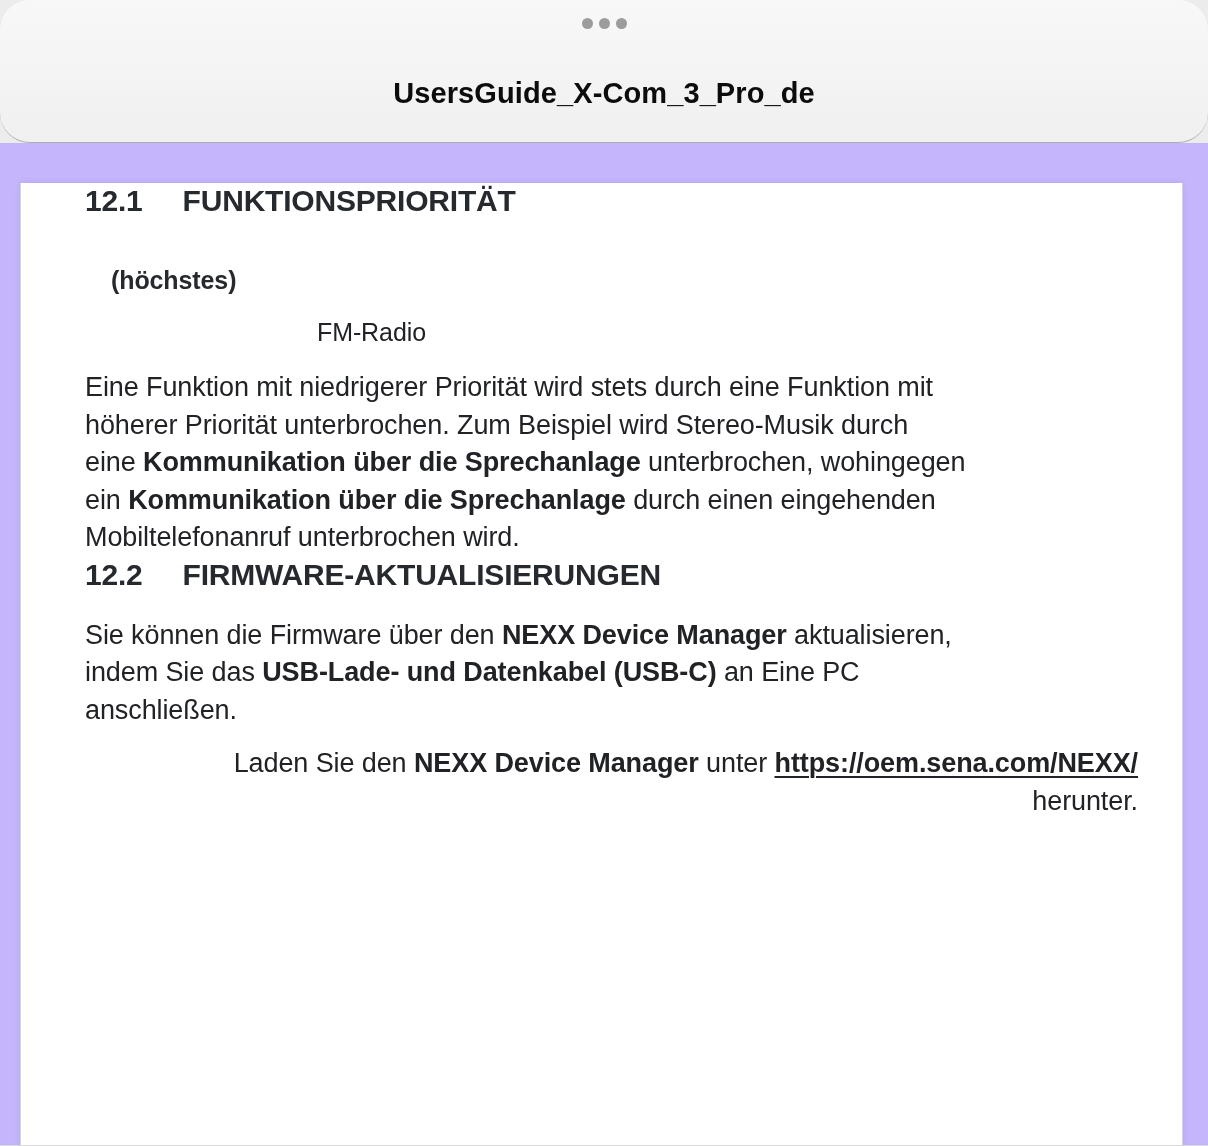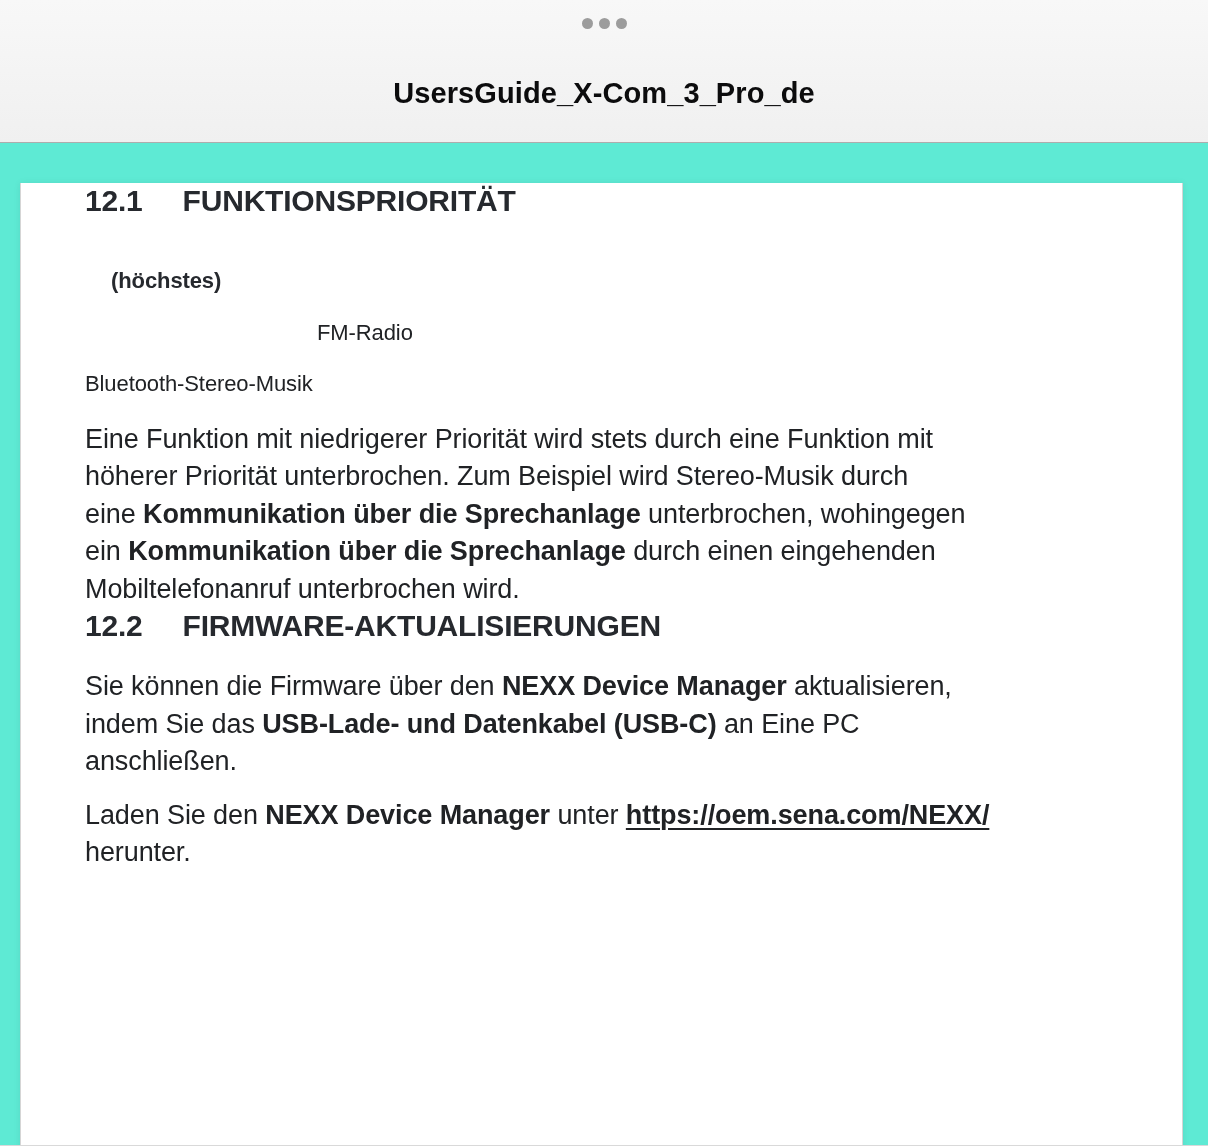--- a/index.html
+++ b/index.html
@@ -22,20 +22,21 @@
   .titlebar {
     height: 143px;
     flex: 0 0 auto;
     background: linear-gradient(#f8f8f8, #f0f0f0);
     border-bottom: 1px solid #adadad;
     display: flex;
     flex-direction: column;
     align-items: center;
     box-sizing: border-box;
     padding-top: 17px;
+    border-radius: 30px;
   }
   .drag-handle {
     display: flex;
     gap: 6px;
     height: 12px;
     align-items: center;
   }
   .drag-handle .dot {
     width: 11px;
     height: 11px;
@@ -47,21 +48,21 @@
     font-size: 29px;
     line-height: 36px;
     font-weight: 700;
     color: #0c0c0d;
     letter-spacing: 0.1px;
   }
 
   
   .viewport {
     flex: 1 1 auto;
-    background: #5eead4;
+    background: #c4b5fd;
     overflow: hidden;
     border-bottom: 1px solid #d9d9d9;
     box-sizing: border-box;
   }
   .page {
     background: #ffffff;
     margin: 0 25px 0 20px;
     min-height: 100%;
     border-left: 1px solid #d5d5d5;
     border-right: 1px solid #d5d5d5;
@@ -80,36 +81,36 @@
     margin: 0;
   }
   h2.section-heading .num { display: inline-block; margin-right: 40px; }
   h2.first  { margin-top: 40px; }
   h2.second { }
 
   .priority { margin-top: 36px; }
   .prow {
     display: grid;
     grid-template-columns: 232px 1fr;
-    font-size: 22px;
+    font-size: 25px;
     line-height: 51.5px;
     letter-spacing: -0.1px;
   }
   .plabel { font-weight: 700; padding-left: 26px; color: #26292e; }
 
   p.body-text {
     font-size: 27px;
     line-height: 37.5px;
     letter-spacing: -0.1px;
     margin: 0;
     color: #202225;
   }
   p.para1 { margin-top: 11px; }
   p.fw1   { margin-top: 24px; }
-  p.fw2   { margin-top: 16px; }
+  p.fw2   { margin-top: 16px; text-align: right; }
 
   .b { font-weight: 700; }
   .u { text-decoration: underline; text-decoration-thickness: 2px; text-underline-offset: 4px; }
   a  { color: inherit; cursor: pointer; }
 </style>
 </head>
 <body>
 
 <div class="screen">
 
@@ -135,21 +136,20 @@
             <span class="plabel">(höchstes)</span>
           </div>
           <div class="prow">
             <span class="plabel"></span>
           </div>
           <div class="prow">
             <span class="plabel"></span>
             <span class="pitem">FM-Radio</span>
           </div>
           <div class="prow">
-            <span class="pitem">Bluetooth-Stereo-Musik</span>
           </div>
         </div>
 
         <p class="body-text para1"><span>Eine Funktion mit niedrigerer Priorität wird stets durch eine Funktion mit</span><br><span>höherer Priorität unterbrochen. Zum Beispiel wird Stereo-Musik durch</span><br><span>eine </span><span class="b">Kommunikation über die Sprechanlage</span><span> unterbrochen, wohingegen</span><br><span>ein </span><span class="b">Kommunikation über die Sprechanlage</span><span> durch einen eingehenden</span><br><span>Mobiltelefonanruf unterbrochen wird.</span></p>
       </section>
 
       <section>
         <h2 class="section-heading second">
           <span class="num">12.2</span><span>FIRMWARE-AKTUALISIERUNGEN</span>
         </h2>

